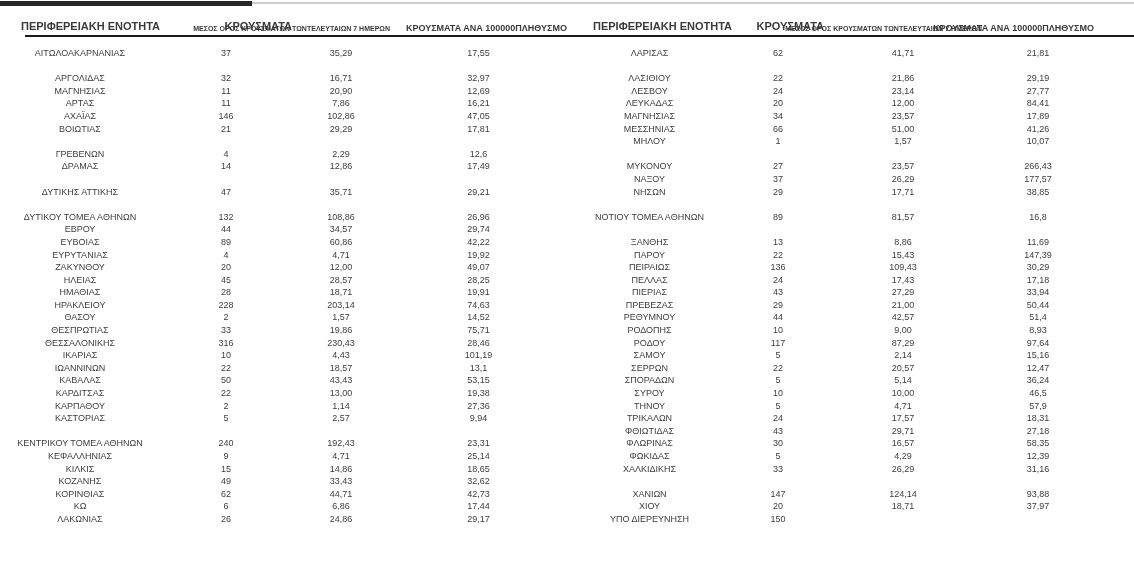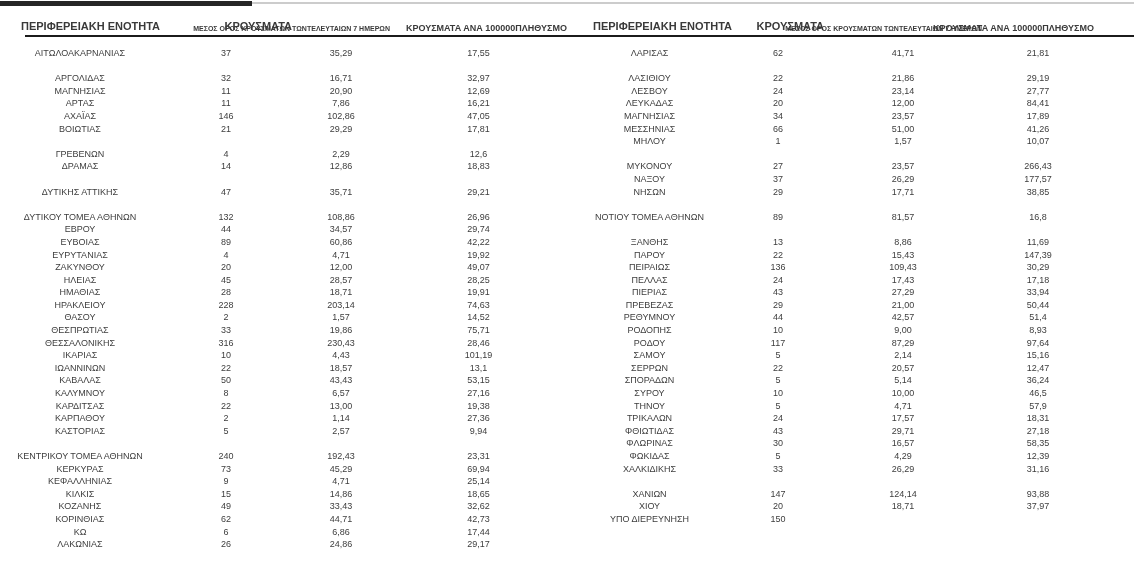--- a/index.html
+++ b/index.html
@@ -117,21 +117,21 @@
           <div class="row left-cols">
             <div class="cell">ΓΡΕΒΕΝΩΝ</div>
             <div class="cell">4</div>
             <div class="cell">2,29</div>
             <div class="cell">12,6</div>
           </div>
           <div class="row left-cols">
             <div class="cell">ΔΡΑΜΑΣ</div>
             <div class="cell">14</div>
             <div class="cell">12,86</div>
-            <div class="cell">18,83</div>
+            <div class="cell">17,49</div>
           </div>
           <div class="row left-cols">
             <div class="cell"></div>
             <div class="cell"></div>
             <div class="cell"></div>
             <div class="cell"></div>
           </div>
           <div class="row left-cols">
             <div class="cell">ΔΥΤΙΚΗΣ ΑΤΤΙΚΗΣ</div>
             <div class="cell">47</div>
@@ -222,26 +222,20 @@
             <div class="cell">18,57</div>
             <div class="cell">13,1</div>
           </div>
           <div class="row left-cols">
             <div class="cell">ΚΑΒΑΛΑΣ</div>
             <div class="cell">50</div>
             <div class="cell">43,43</div>
             <div class="cell">53,15</div>
           </div>
           <div class="row left-cols">
-            <div class="cell">ΚΑΛΥΜΝΟΥ</div>
-            <div class="cell">8</div>
-            <div class="cell">6,57</div>
-            <div class="cell">27,16</div>
-          </div>
-          <div class="row left-cols">
             <div class="cell">ΚΑΡΔΙΤΣΑΣ</div>
             <div class="cell">22</div>
             <div class="cell">13,00</div>
             <div class="cell">19,38</div>
           </div>
           <div class="row left-cols">
             <div class="cell">ΚΑΡΠΑΘΟΥ</div>
             <div class="cell">2</div>
             <div class="cell">1,14</div>
             <div class="cell">27,36</div>
@@ -258,26 +252,20 @@
             <div class="cell"></div>
             <div class="cell"></div>
           </div>
           <div class="row left-cols">
             <div class="cell">ΚΕΝΤΡΙΚΟΥ ΤΟΜΕΑ ΑΘΗΝΩΝ</div>
             <div class="cell">240</div>
             <div class="cell">192,43</div>
             <div class="cell">23,31</div>
           </div>
           <div class="row left-cols">
-            <div class="cell">ΚΕΡΚΥΡΑΣ</div>
-            <div class="cell">73</div>
-            <div class="cell">45,29</div>
-            <div class="cell">69,94</div>
-          </div>
-          <div class="row left-cols">
             <div class="cell">ΚΕΦΑΛΛΗΝΙΑΣ</div>
             <div class="cell">9</div>
             <div class="cell">4,71</div>
             <div class="cell">25,14</div>
           </div>
           <div class="row left-cols">
             <div class="cell">ΚΙΛΚΙΣ</div>
             <div class="cell">15</div>
             <div class="cell">14,86</div>
             <div class="cell">18,65</div>

